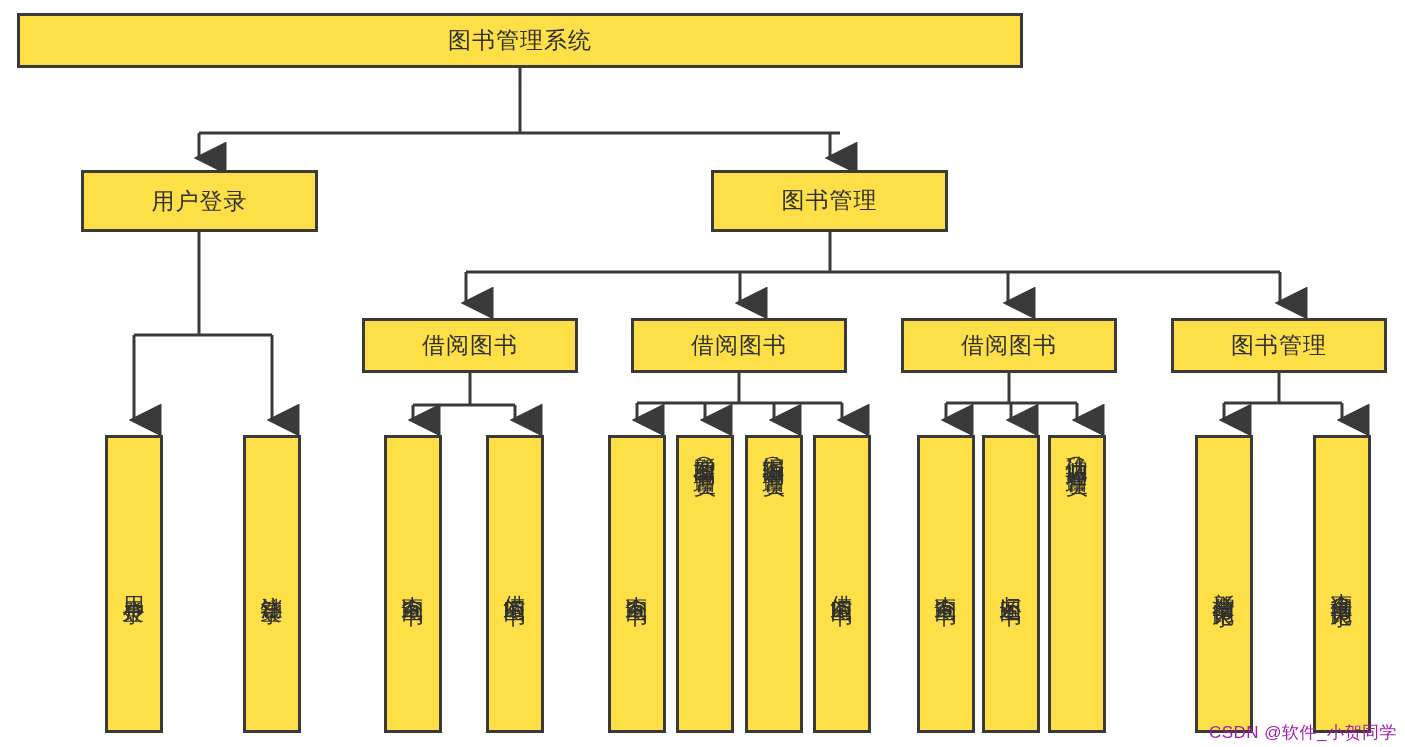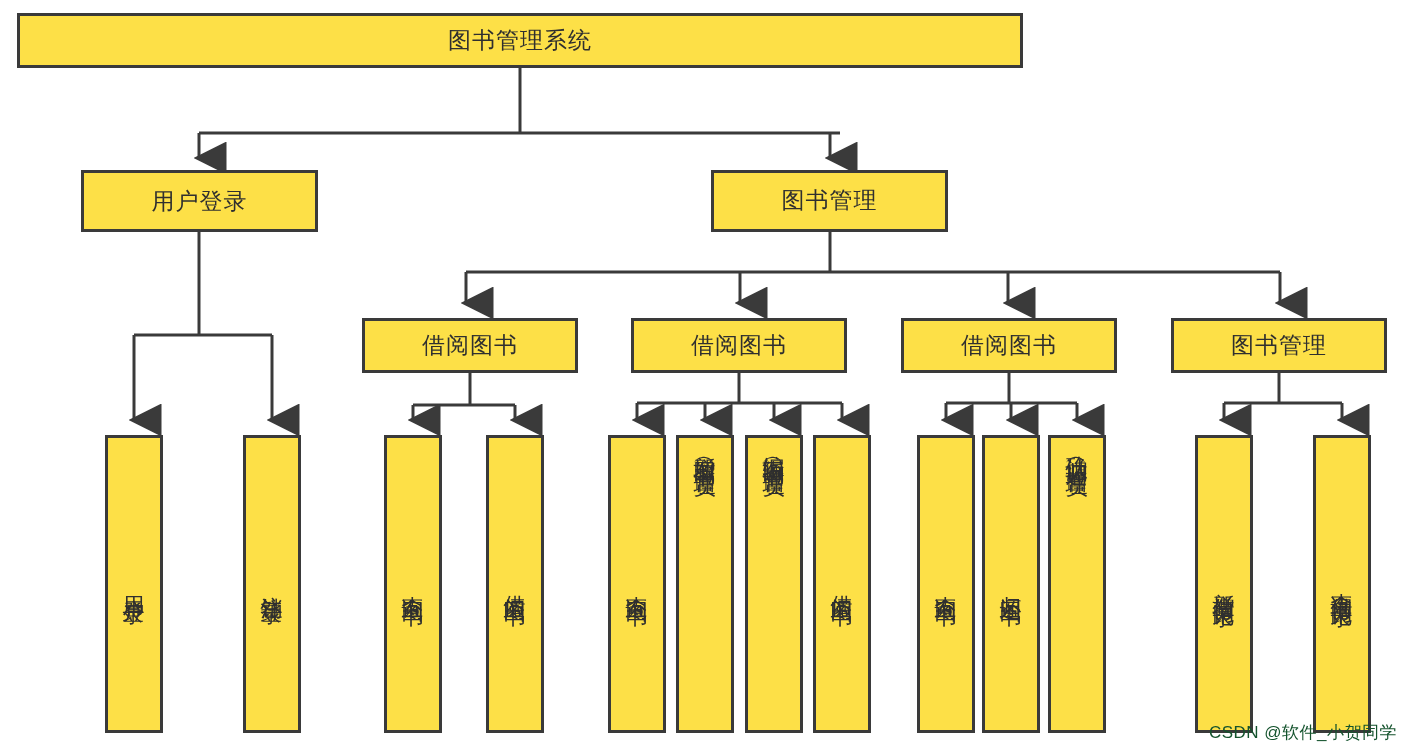--- a/index.html
+++ b/index.html
@@ -62,21 +62,21 @@
     margin: 0 auto;
   }
   .node.leaf.center-v {
     align-items: center;
   }
   #watermark {
     position: absolute;
     right: 8px;
     bottom: 3px;
     font-size: 17px;
-    color: #14532d;
+    color: #a21caf;
     letter-spacing: 0.5px;
     white-space: nowrap;
   }
 </style>
 </head>
 <body>
 
 <div id="diagram-canvas">
 
   <svg class="edges" viewBox="0 0 1405 747">

